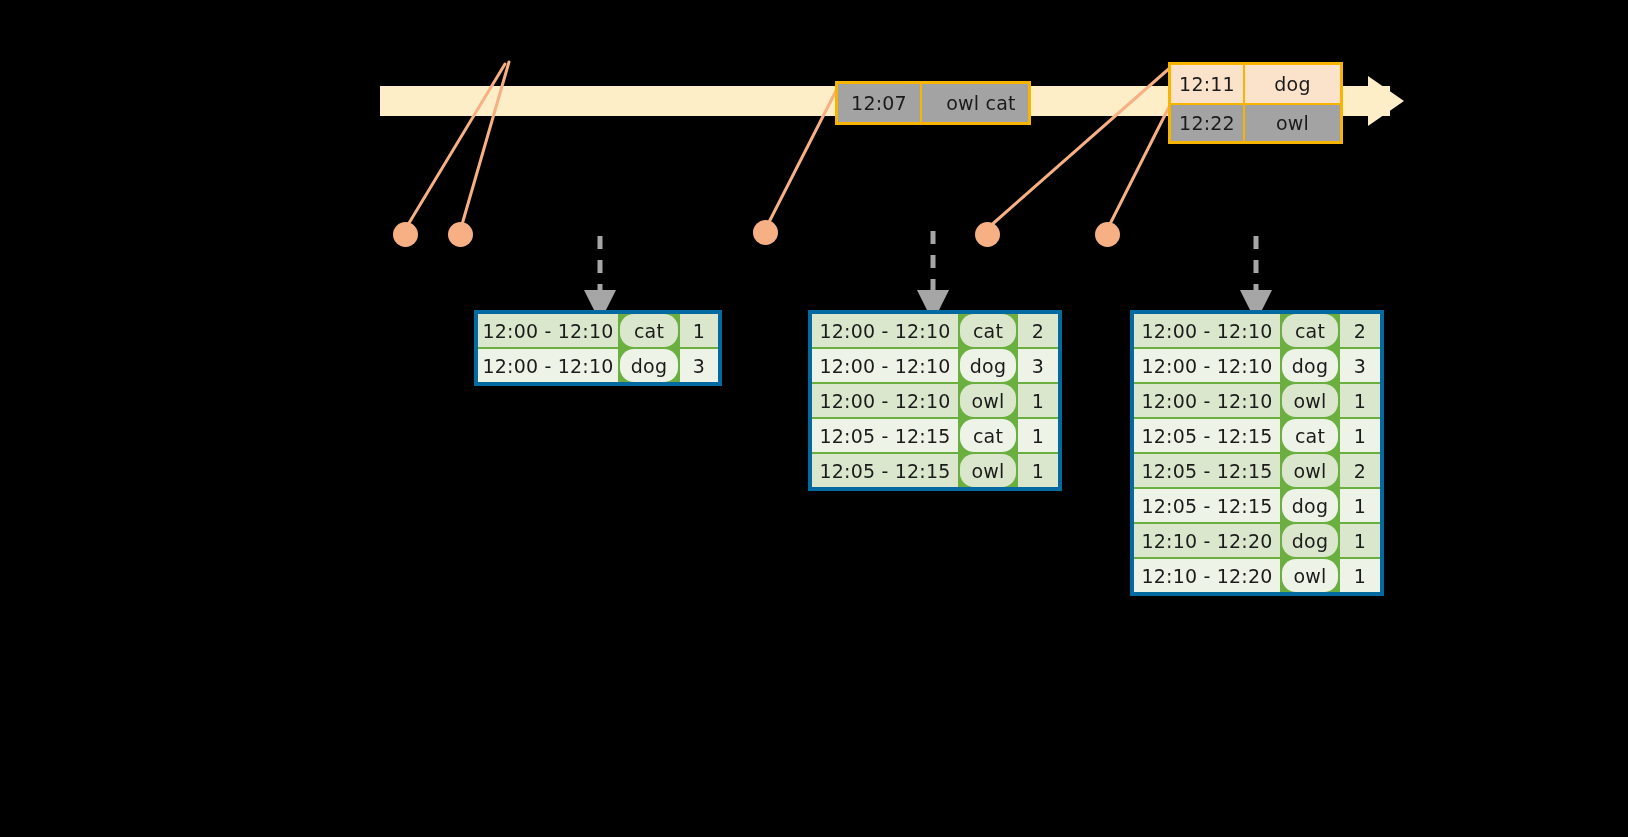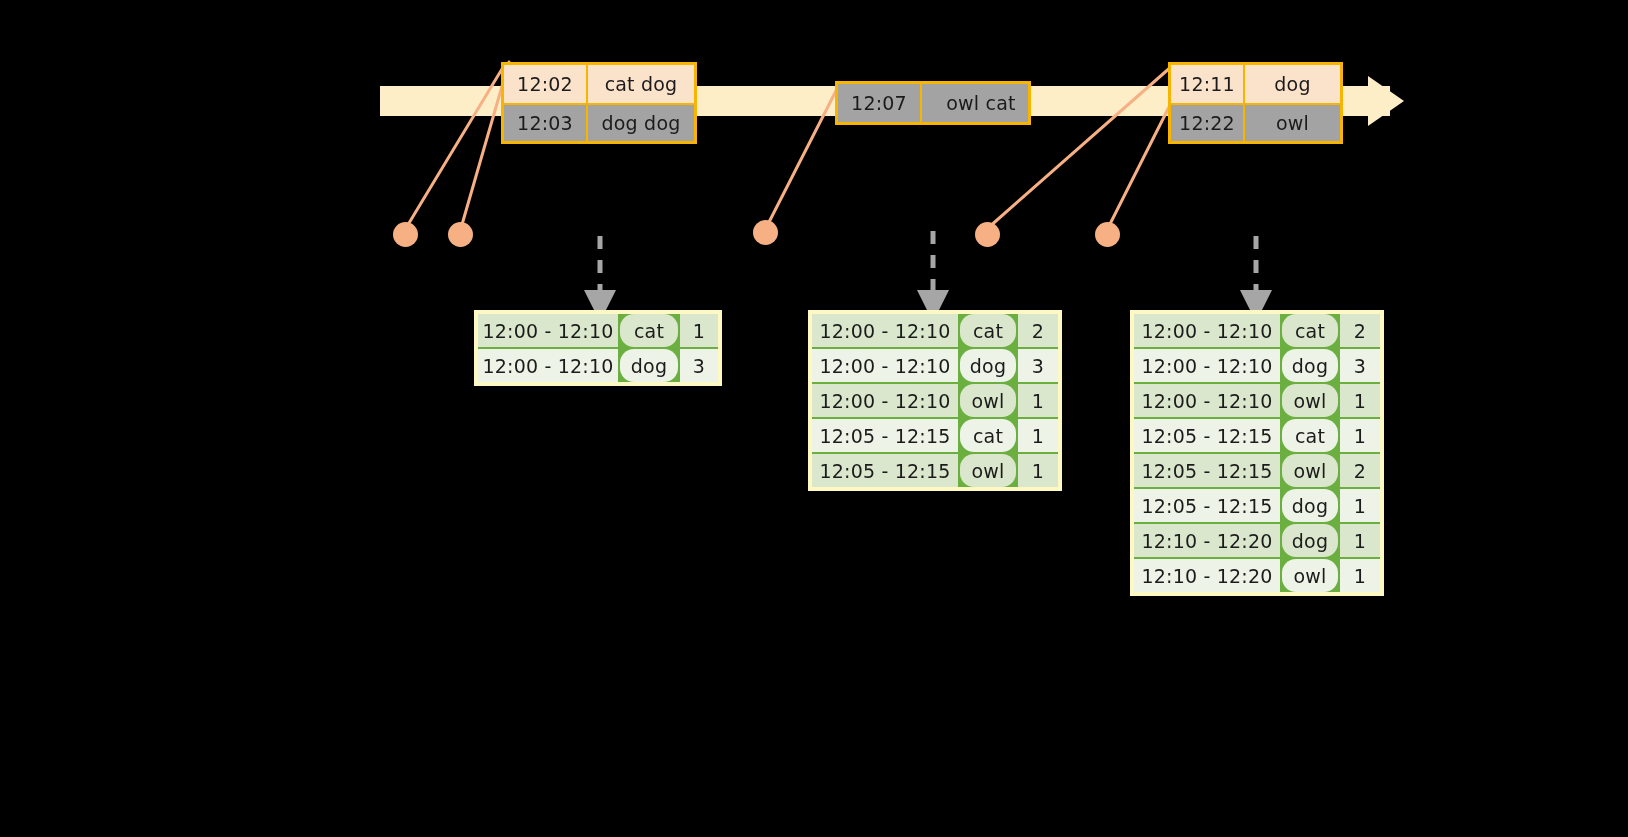--- a/index.html
+++ b/index.html
@@ -71,21 +71,21 @@
   .source-dot {
     position: absolute;
     width: 25px; height: 25px;
     border-radius: 50%;
     background: #f7b083;
   }
 
   
   .result-table {
     position: absolute;
-    border: 4px solid #fef9c3;
+    border: 4px solid #0369a1;
     background: #6aaf3f;
     display: flex;
     flex-direction: column;
     gap: 2px;
   }
   .rt-row { display: flex; gap: 2px; }
   .rt-cell {
     display: flex; align-items: center; justify-content: center;
     height: 33px;
     font-size: 19px;
@@ -137,30 +137,20 @@
   </svg>
 
   <div id="dots">
       <div class="source-dot" style="left: 393px; top: 222px;"></div>
       <div class="source-dot" style="left: 448px; top: 222px;"></div>
       <div class="source-dot" style="left: 753px; top: 220px;"></div>
       <div class="source-dot" style="left: 975px; top: 222px;"></div>
       <div class="source-dot" style="left: 1095px; top: 222px;"></div>
     </div>
 
-  <div id="event-box-a" class="event-box">
-      <div class="event-row shade">
-        <div class="ev-time">12:02</div>
-        <div class="ev-words">cat dog</div>
-      </div>
-      <div class="event-row">
-        <div class="ev-time">12:03</div>
-        <div class="ev-words">dog dog</div>
-      </div>
-    </div>
   <div id="event-box-b" class="event-box">
       <div class="event-row">
         <div class="ev-time">12:07</div>
         <div class="ev-words">owl cat</div>
       </div>
     </div>
   <div id="event-box-c" class="event-box">
       <div class="event-row shade">
         <div class="ev-time">12:11</div>
         <div class="ev-words">dog</div>

